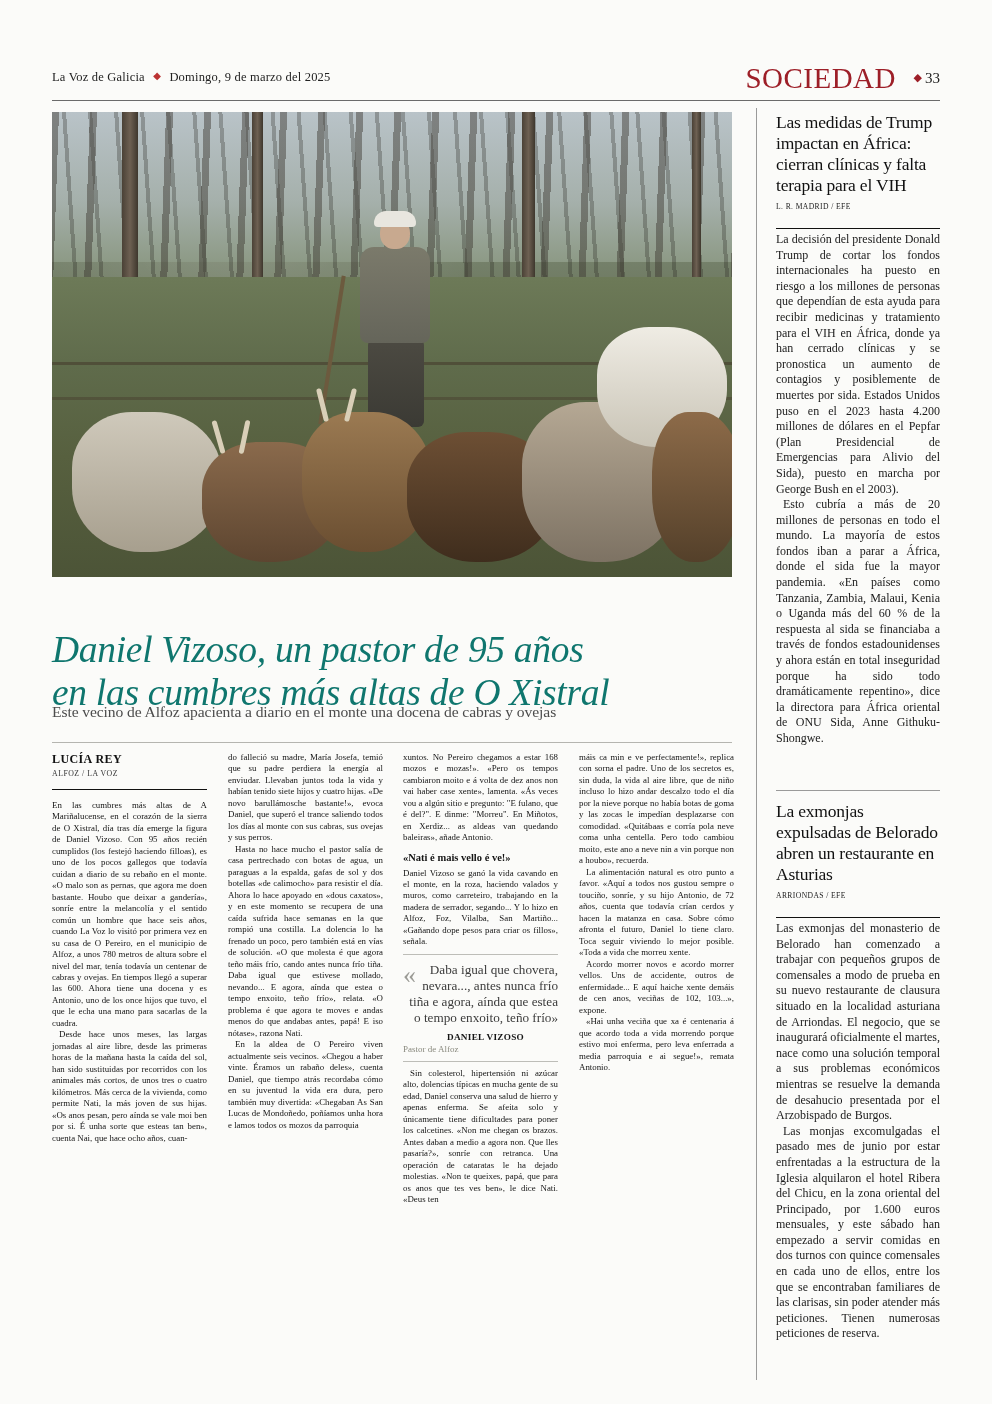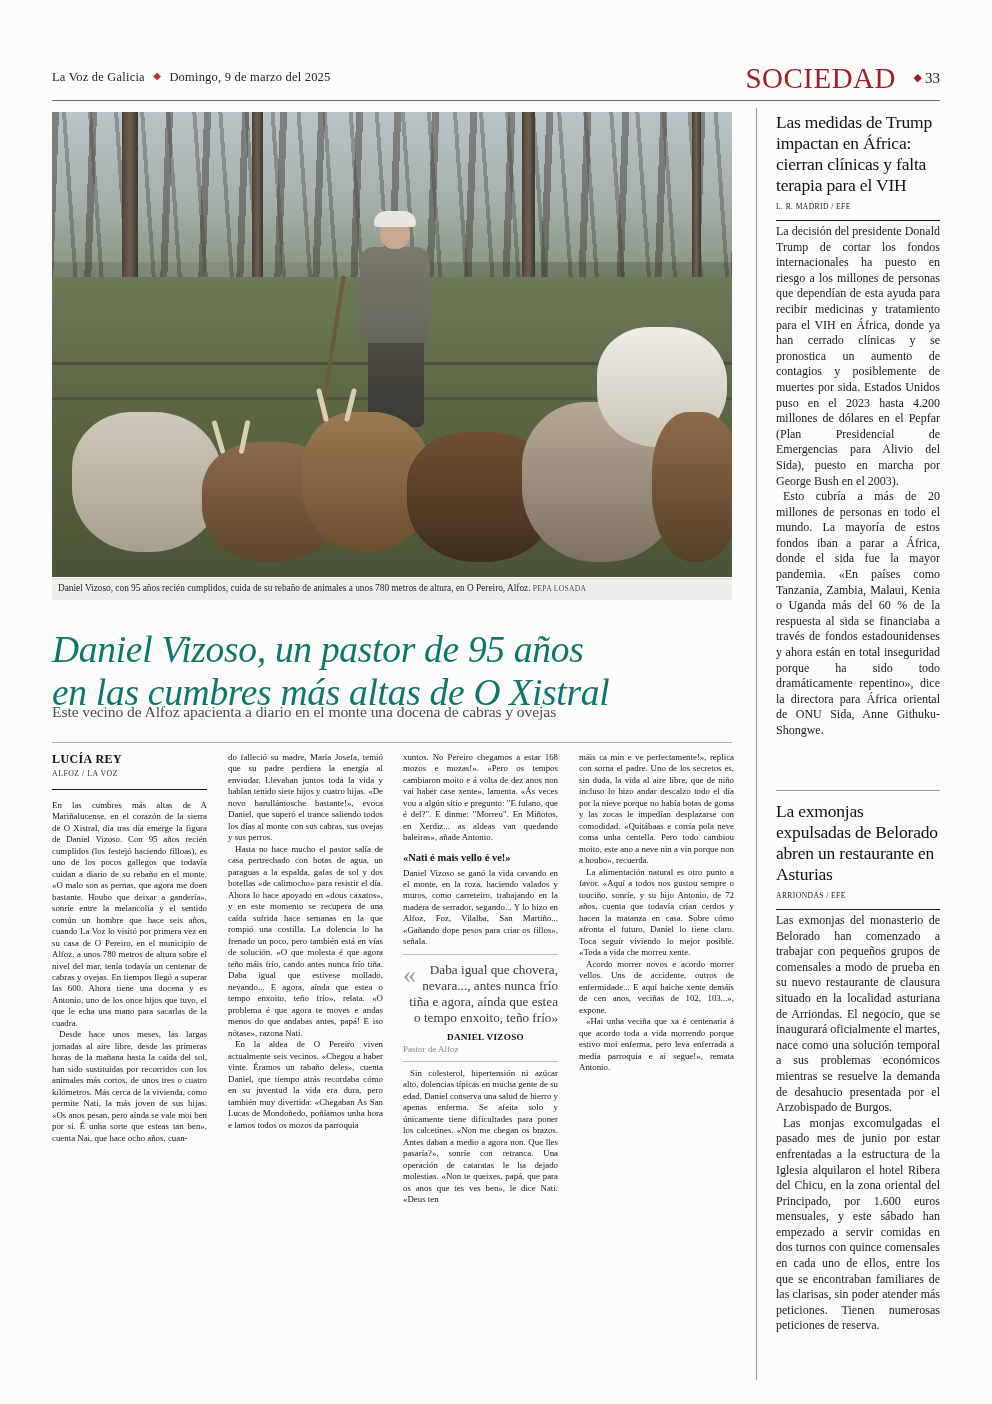--- a/index.html
+++ b/index.html
@@ -130,21 +130,21 @@
     font-family:"Liberation Serif", serif; padding:5px 0 6px 0;
   }
   .pq-name { font-size:9.2px; font-weight:bold; letter-spacing:.3px;padding-left:44px; }
   .pq-role { font-size:9px; color:#8a8a7f; margin-bottom:5px;}
 
   
   .rail-headline {
     font-size:17.5px; line-height:1.2; color:#111; letter-spacing:-.2px; font-weight:normal;
   }
   .rail-byline { font-size:7.6px; letter-spacing:.4px; margin:6px 0 3px 0; color:#222;
-     border-bottom:1px solid #111; padding-bottom:9px;}
+     border-bottom:1px solid #111; padding-bottom:17px;}
   .rail-body { font-size:12px; line-height:1.30; text-align:justify; }
   .rail-body p { margin:0; text-indent:7px; }
   .rail-body p.first { text-indent:0; }
   .rail-rule { height:1px; background:#9a9a9a; margin:14px 0 10px 0; }
   .rail1 { position:absolute; left:776px; top:112px; width:164px; }
   .rail2 { position:absolute; left:776px; top:776px; width:164px; }
 </style>
 </head>
 <body>
 
@@ -191,24 +191,20 @@
           <div class="horn" style="left:18px;top:-24px;transform:rotate(-14deg);"></div>
           <div class="horn" style="left:46px;top:-24px;transform:rotate(14deg);"></div>
         </div>
       <div class="goat g4"></div>
       <div class="goat g5"></div>
       <div class="goat g6"></div>
       <div class="goat g7"></div>
     </div>
   </div>
 
-  <div class="caption">
-    <span>Daniel Vizoso, con 95 años recién cumplidos, cuida de su rebaño de animales a unos 780 metros de altura, en O Pereiro, Alfoz.</span>
-    <span class="credit">PEPA LOSADA</span>
-  </div>
 
   <h1 class="headline">
     <span>Daniel Vizoso, un pastor de 95 años</span><br>
     <span>en las cumbres más altas de O Xistral</span>
   </h1>
   <div class="subhead">Este vecino de Alfoz apacienta a diario en el monte una docena de cabras y ovejas</div>
   <div class="rule-head"></div>
 
   <div class="col c1">
     <div class="byline">LUCÍA REY</div>

